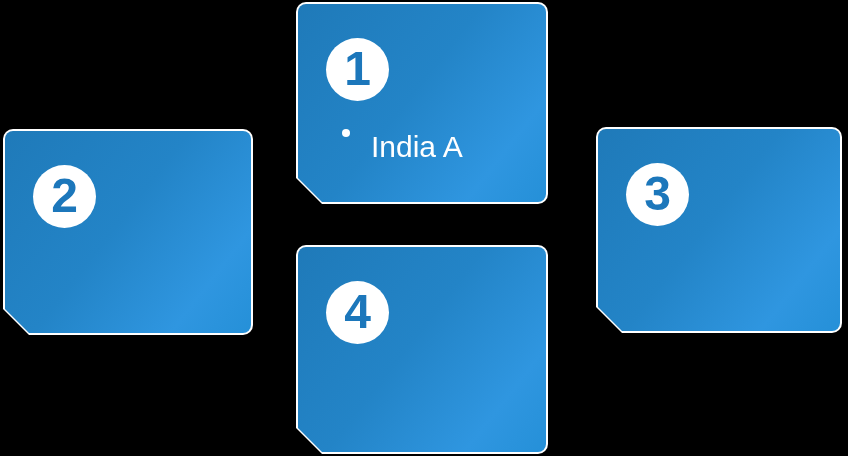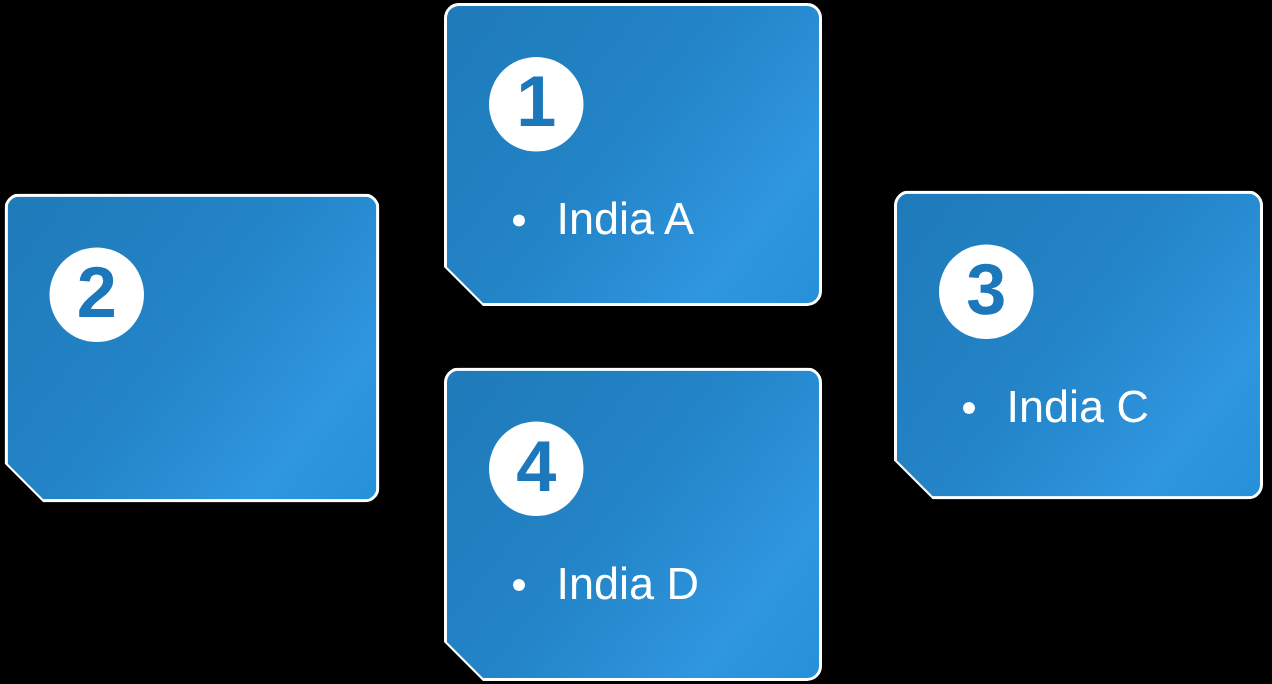--- a/index.html
+++ b/index.html
@@ -67,21 +67,20 @@
     color: var(--number-color);
     line-height: 1;
     padding-bottom: 2px;
   }
   .label-row {
     position: absolute;
     left: 46px;
     top: 127px;
     height: 36px;
     display: flex;
-    align-items: center;
     gap: 21px;
   }
   .dot {
     width: 8px;
     height: 8px;
     border-radius: 50%;
     background: var(--text-color);
     flex: 0 0 auto;
   }
   .label-text {
@@ -116,31 +115,23 @@
       <span>2</span>
     </div>
   </div>
 
   <div class="card card-3">
     <div class="shape-stroke"></div>
     <div class="shape-fill"></div>
     <div class="badge">
       <span>3</span>
     </div>
-    <div class="label-row">
-      <span class="dot"></span>
-      <span class="label-text">India C</span>
-    </div>
   </div>
 
   <div class="card card-4">
     <div class="shape-stroke"></div>
     <div class="shape-fill"></div>
     <div class="badge">
       <span>4</span>
     </div>
-    <div class="label-row">
-      <span class="dot"></span>
-      <span class="label-text">India D</span>
-    </div>
   </div>
 
 </div>
 
 </body></html>

